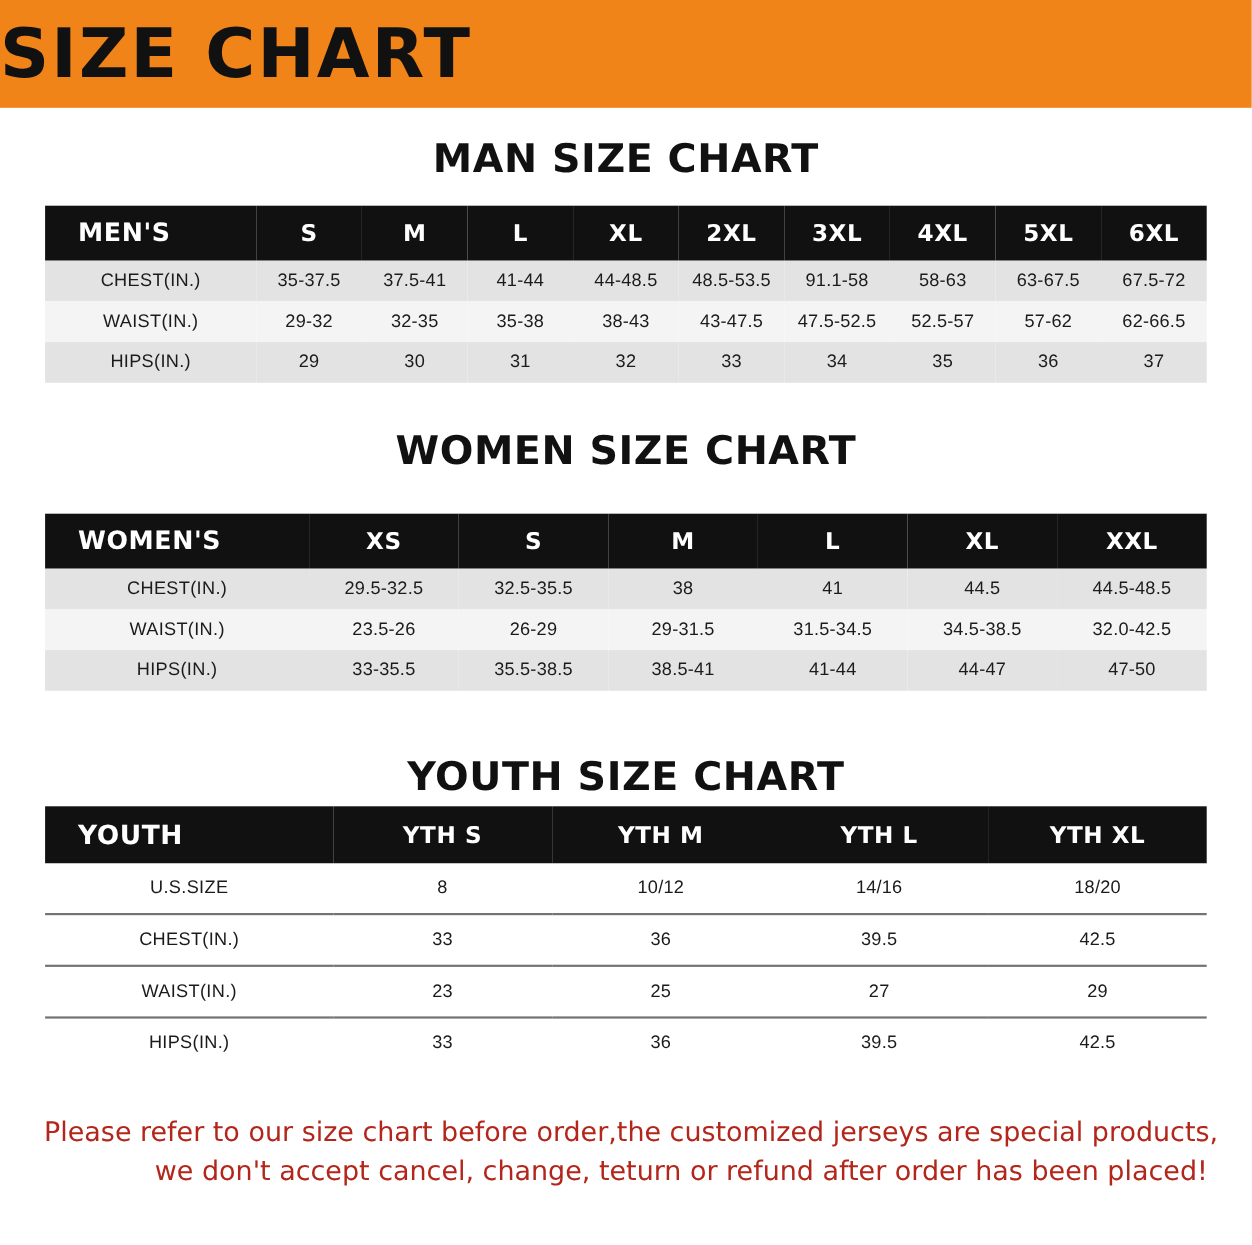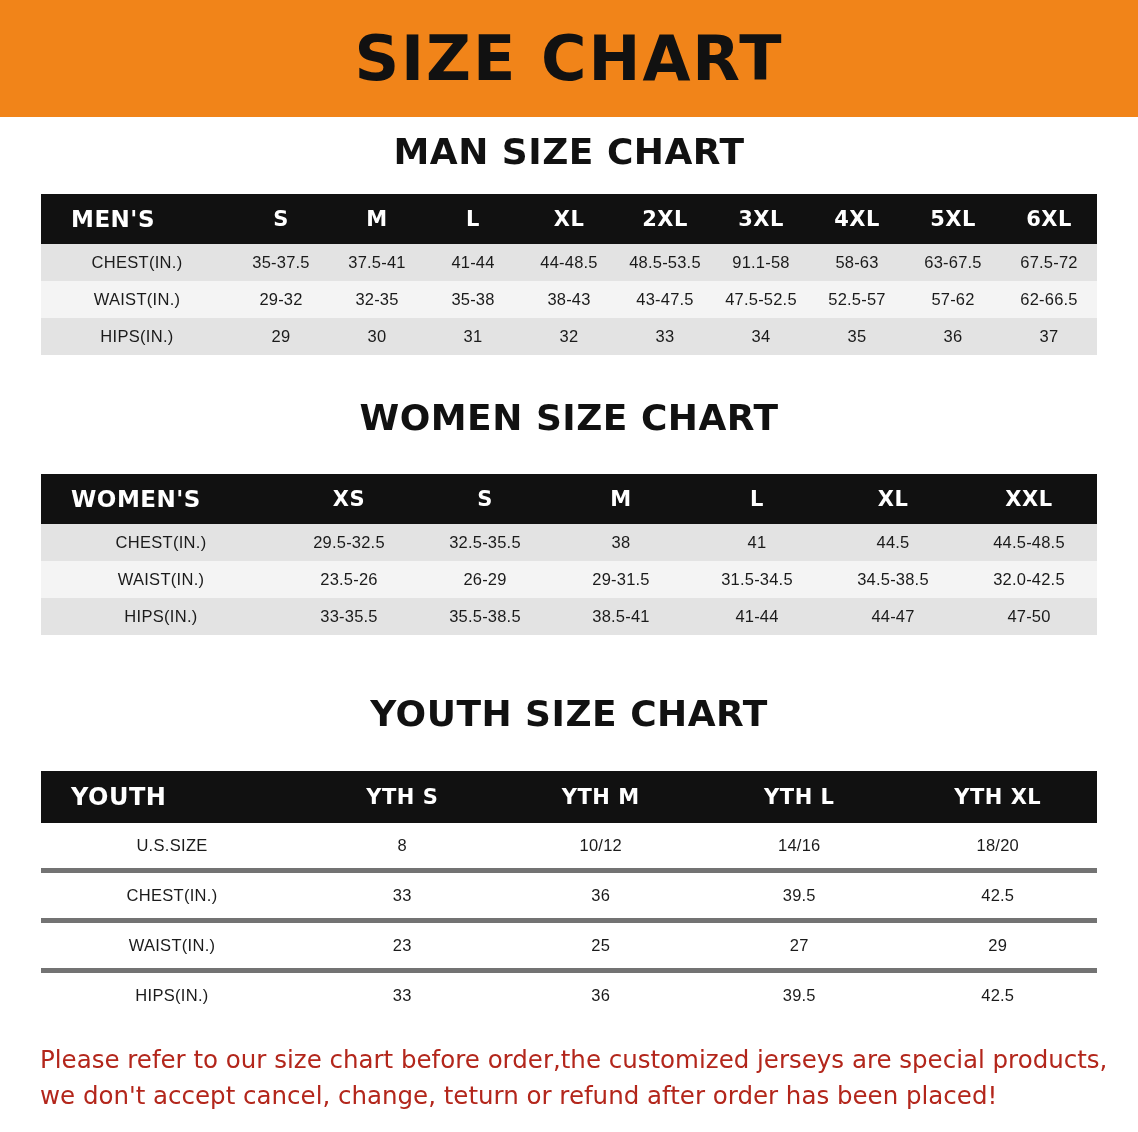--- a/index.html
+++ b/index.html
@@ -15,46 +15,45 @@
   }
   .page {
     position: relative;
     width: 1138px;
     height: 1132px;
     background: #ffffff;
   }
   
   .banner {
     width: 100%;
-    height: 117px;
+    height: 98px;
     background: #f18419;
     display: flex;
     align-items: center;
-    justify-content: center;
   }
   .banner-title {
     font-family: "DejaVu Sans", sans-serif;
     font-weight: bold;
     font-size: 62px;
     letter-spacing: 2px;
     color: #111111;
     line-height: 1;
   }
   
   .section-title {
     text-align: center;
     font-family: "DejaVu Sans", sans-serif;
     font-weight: bold;
     font-size: 36px;
     color: #111111;
     letter-spacing: 0.5px;
   }
-  .st-man   { margin-top: 14px; margin-bottom: 22px; }
+  .st-man   { margin-top: 26px; margin-bottom: 22px; }
   .st-women { margin-top: 42px; margin-bottom: 36px; }
-  .st-youth { margin-top: 58px; margin-bottom: 37px; }
+  .st-youth { margin-top: 58px; margin-bottom: 6px; }
 
   
   table {
     border-collapse: collapse;
     table-layout: fixed;
   }
   .tbl-wrap {
     display: flex;
     justify-content: center;
   }
@@ -90,35 +89,35 @@
     font-size: 16.5px;
     letter-spacing: 0.3px;
     margin-top: 32px;
   }
   
   .sizetable tbody tr:nth-child(odd)  td { background: #e3e3e3; }
   .sizetable tbody tr:nth-child(even) td { background: #f4f4f4; }
 
   
   .youthtable tbody tr td { background: #ffffff !important; }
-  .youthtable tbody tr td { border-bottom: 5px solid #737373; padding: 13px 3px; }
+  .youthtable tbody tr td { border-bottom: 2px solid #737373; padding: 13px 3px; }
   .youthtable tbody tr:last-child td { border-bottom: none; }
   .youthtable th { font-size: 21px; }
   .youthtable th.rowhead { font-size: 24px; }
 
   
   .men-c0   { width: 158px; }
   .women-c0 { width: 206px; }
   .youth-c0 { width: 228px; }
 
   
   .note {
-    margin-top: 24px;
+    margin-top: 40px;
     padding: 0 40px;
-    text-align: left;
+    text-align: right;
     color: #b3261b;
     font-family: "DejaVu Sans", sans-serif;
     font-size: 24.5px;
     line-height: 1.45;
   }
   .note div { white-space: nowrap; }
 </style>
 </head>
 <body>
 

